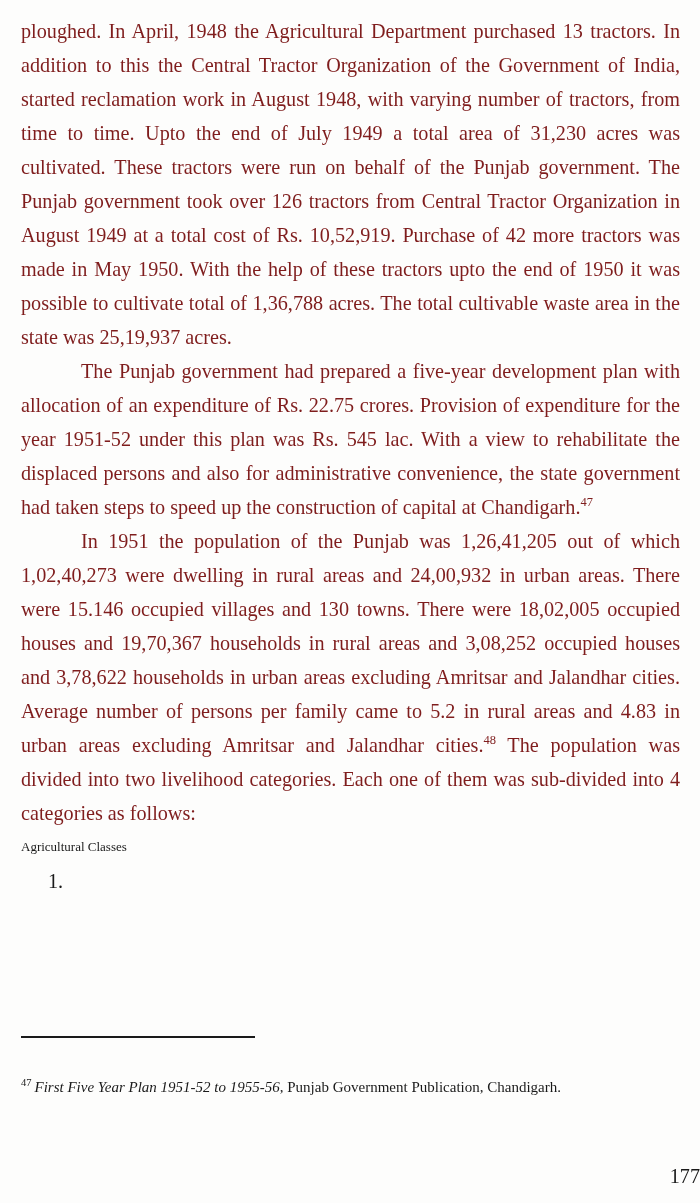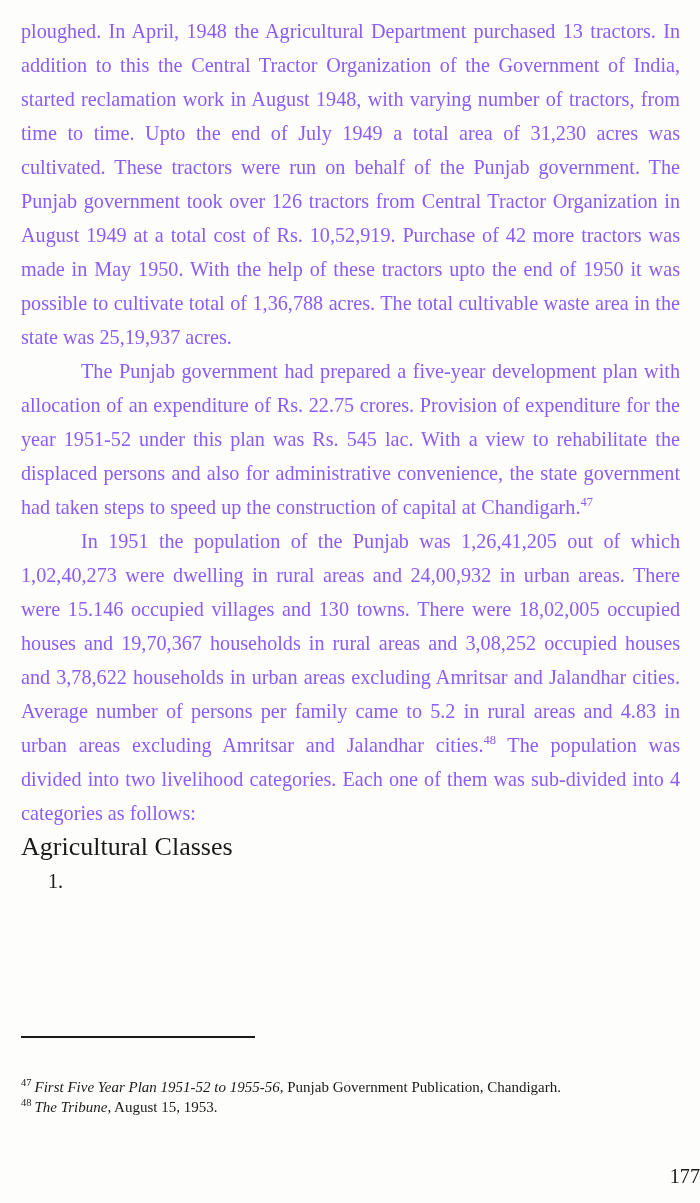--- a/index.html
+++ b/index.html
@@ -29,33 +29,33 @@
     top: 14px;
     width: 659px;
   }
   p.para {
     margin: 0;
     font-size: 20.2px;
     line-height: 34px;
     text-align: justify;
     text-justify: inter-word;
     hyphens: none;
-    color: #8b5cf6;
+    color: #7f1d1d;
   }
   p.para.indent {
     text-indent: 60px;
   }
   .sup {
     font-size: 12.5px;
     vertical-align: super;
     line-height: 0;
   }
   .plain-line {
     margin: 0;
-    font-size: 26px;
+    font-size: 13px;
     line-height: 34px;
     text-align: left;
   }
   ol.cat-list {
     margin: 0;
     padding: 0;
     list-style: none;
   }
   ol.cat-list li {
     position: relative;
@@ -140,18 +140,17 @@
       </li>
     </ol>
 
   </div>
 
   <div class="fn-block">
     <hr class="fn-rule">
 
     <p class="footnote just"><span class="fn-num">47</span><span class="ital">First Five Year Plan 1951-52 to 1955-56</span><span>, Punjab Government Publication, Chandigarh.</span></p>
 
-    <p class="footnote"><span class="fn-num">48</span><span class="ital">The Tribune</span><span>, August 15, 1953.</span></p>
   </div>
 
   <div class="page-number">177</div>
 
 </div>
 
 </body></html>

